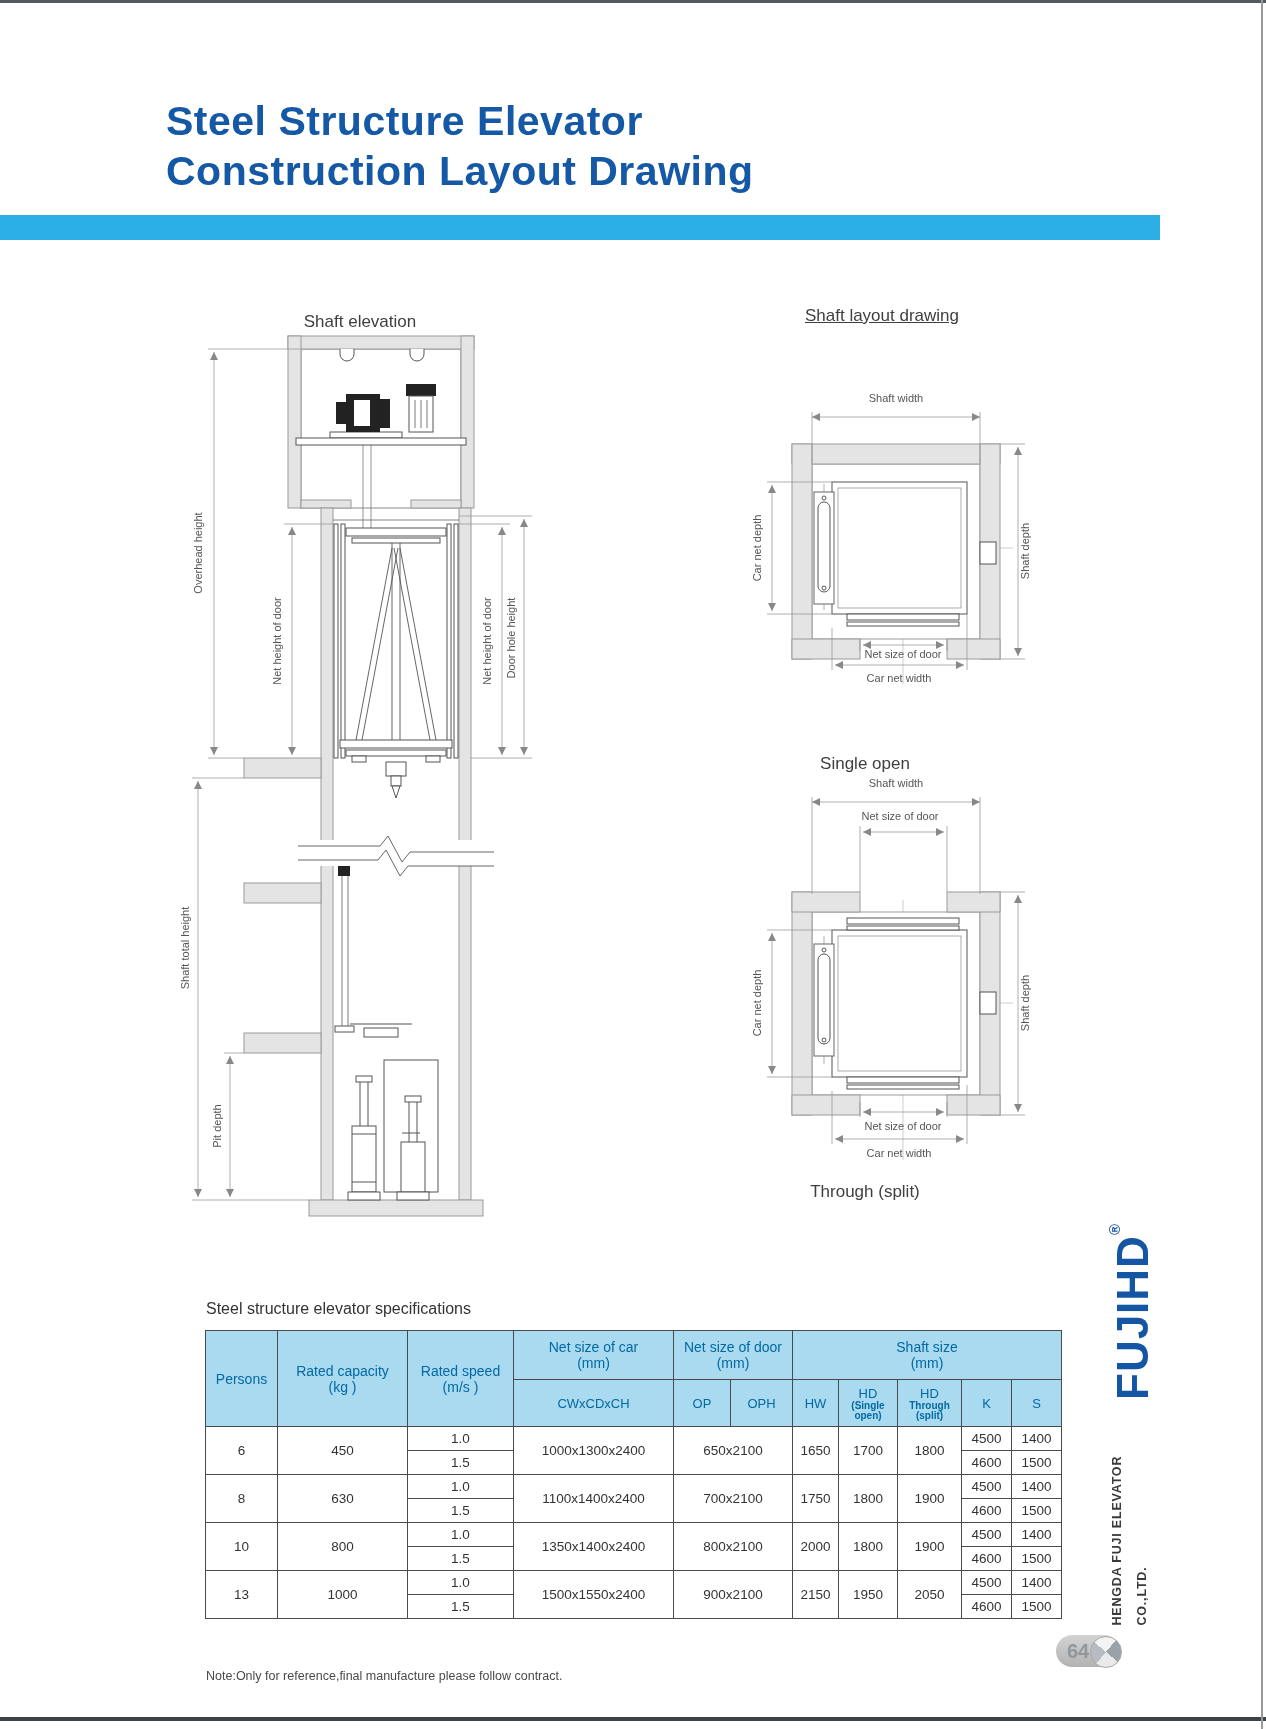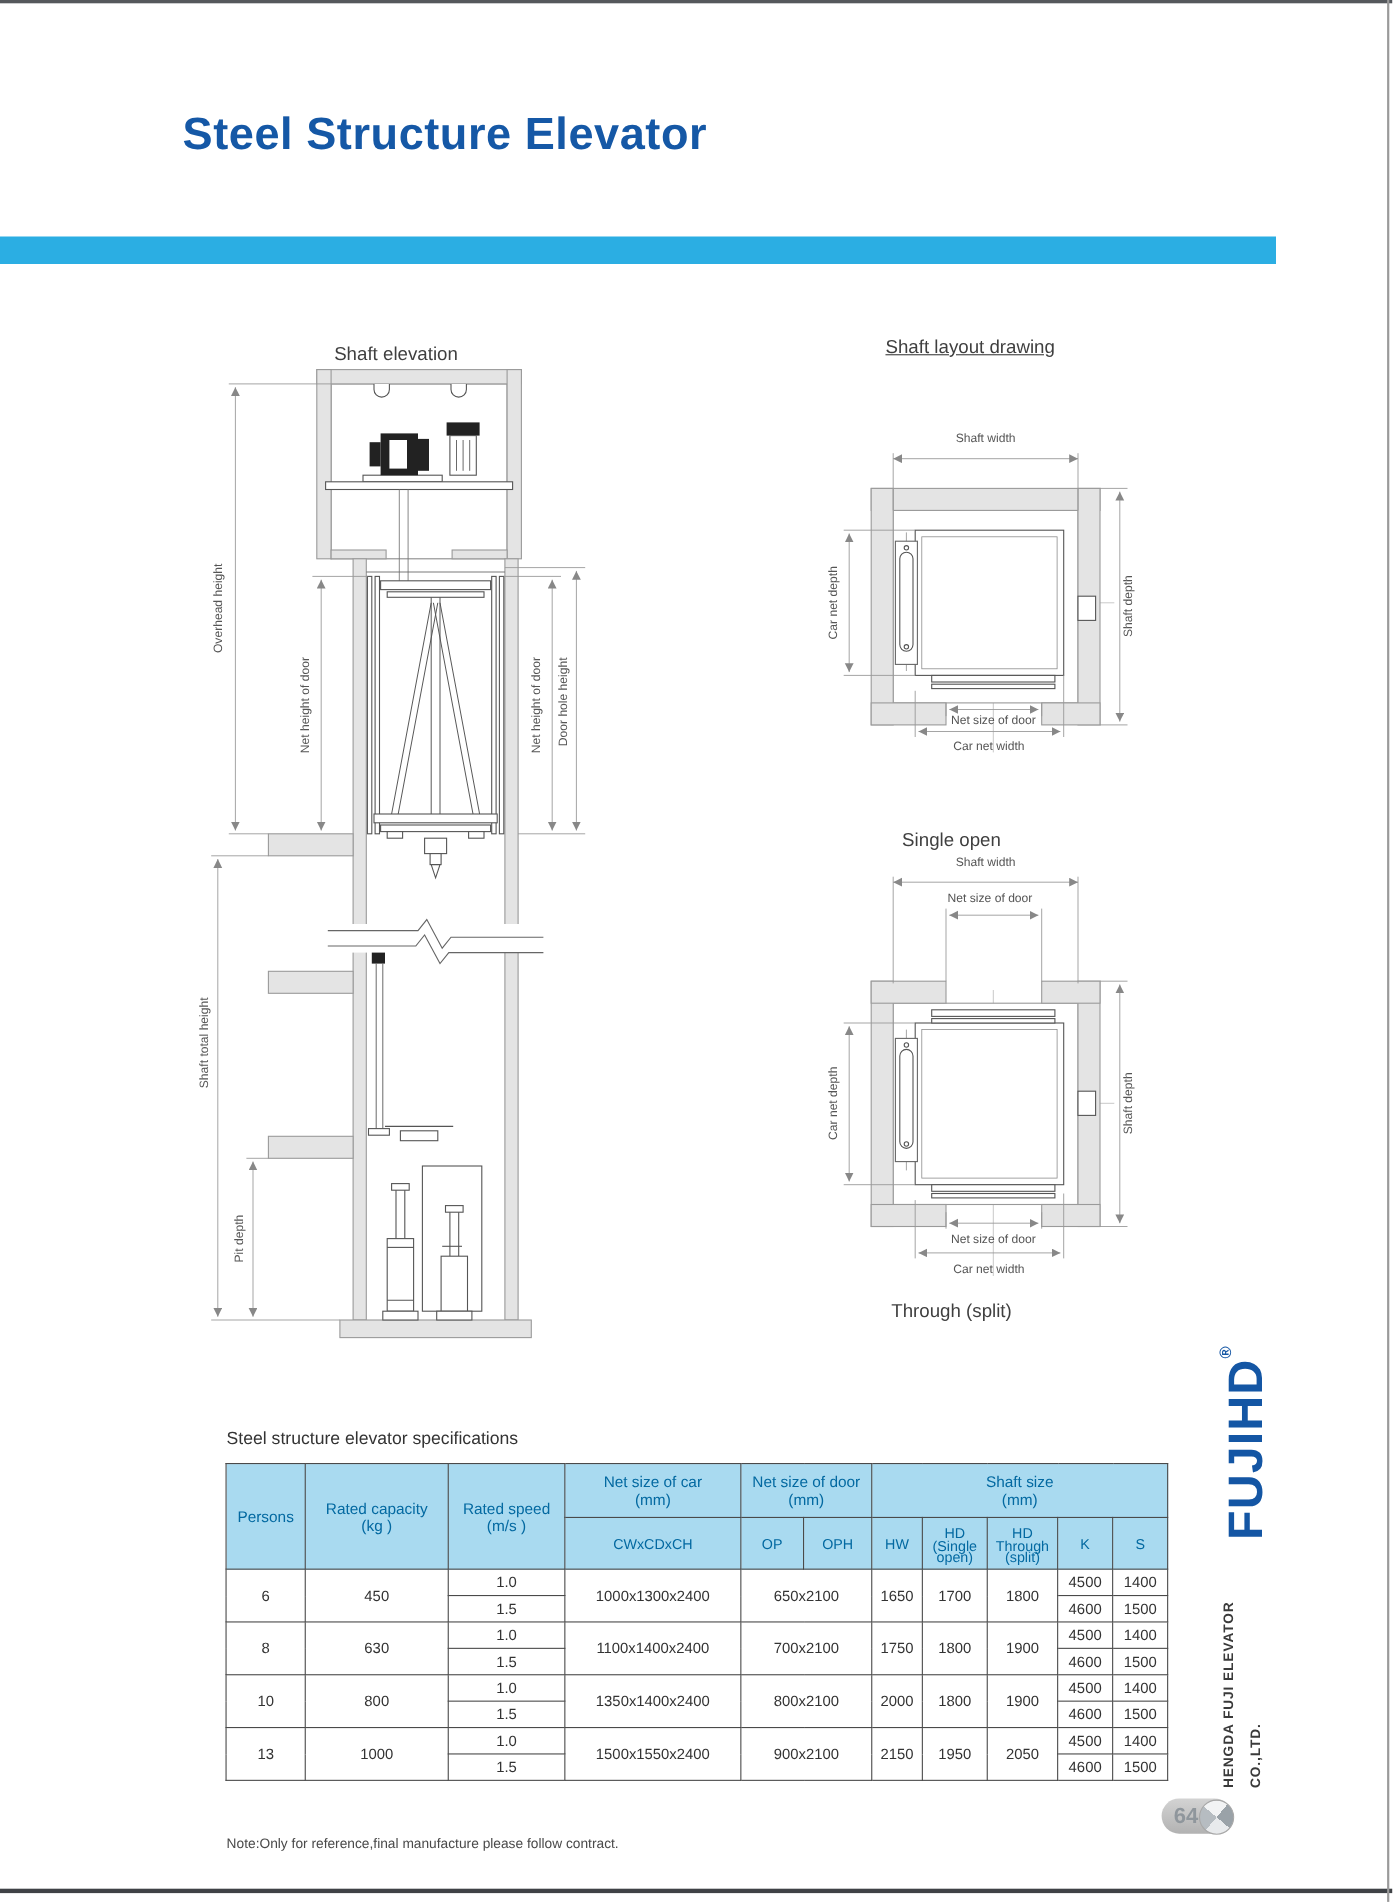--- a/index.html
+++ b/index.html
@@ -19,21 +19,21 @@
 
   svg text{font-family:"Liberation Sans",sans-serif;font-size:11px;fill:#555;}
 
   #table-caption{position:absolute;left:206px;top:1300px;font-size:16px;color:#333;text-align:center;}
   #spec-table{position:absolute;left:205px;top:1330px;border-collapse:collapse;table-layout:fixed;
               width:856px;font-size:13.5px;color:#333;}
   #spec-table th,#spec-table td{border:1px solid #4a4a4a;text-align:center;vertical-align:middle;
               padding:0;font-weight:normal;}
   #spec-table thead th{background:#A9DAF0;font-size:14px;color:#0369a1;}
   #spec-table .hdr-sub{font-size:13px;}
-  #spec-table .hd-small{font-size:13px;line-height:10px;}
+  #spec-table .hd-small{font-size:10px;line-height:10px;font-weight:bold;}
   #spec-table thead tr.h1 th{height:48px;}
   #spec-table thead tr.h2 th{height:46px;}
   #spec-table tbody tr{height:24px;}
   #note{position:absolute;left:206px;top:1630px;font-size:12.5px;color:#4a4a4a;margin-top:39px;}
 
   #brand-logo{position:absolute;left:1012px;top:1272px;width:206px;height:50px;
               transform:rotate(-90deg);color:#1456A4;font-weight:bold;font-size:44px;
               letter-spacing:1px;line-height:50px;}
   #brand-logo sup{font-size:15px;vertical-align:28px;}
   #brand-company{position:absolute;left:1002px;top:1498px;width:230px;height:25px;
@@ -50,20 +50,21 @@
 </head>
 <body>
 
 <div id="page">
   <div id="edge-top" class="edge"></div>
   <div id="edge-bottom" class="edge"></div>
   <div id="edge-right" class="edge"></div>
 
   <div id="page-title">
     <div>Steel Structure Elevator</div>
+    <div>Construction Layout Drawing</div>
   </div>
   <div id="accent-bar"></div>
 
   <div class="drawing-title" style="left:180px;top:312px;width:360px;">Shaft elevation</div>
   <div class="drawing-title" style="left:712px;top:306px;width:340px;text-decoration:underline;">Shaft layout drawing</div>
   <div class="drawing-caption" style="left:695px;top:722px;width:340px;margin-top:32px;">Single open</div>
   <div class="drawing-caption" style="left:695px;top:1182px;width:340px;">Through (split)</div>
 
   <svg style="position:absolute;left:180px;top:288px;" width="360" height="960" viewBox="0 0 360 960">
     <defs>

